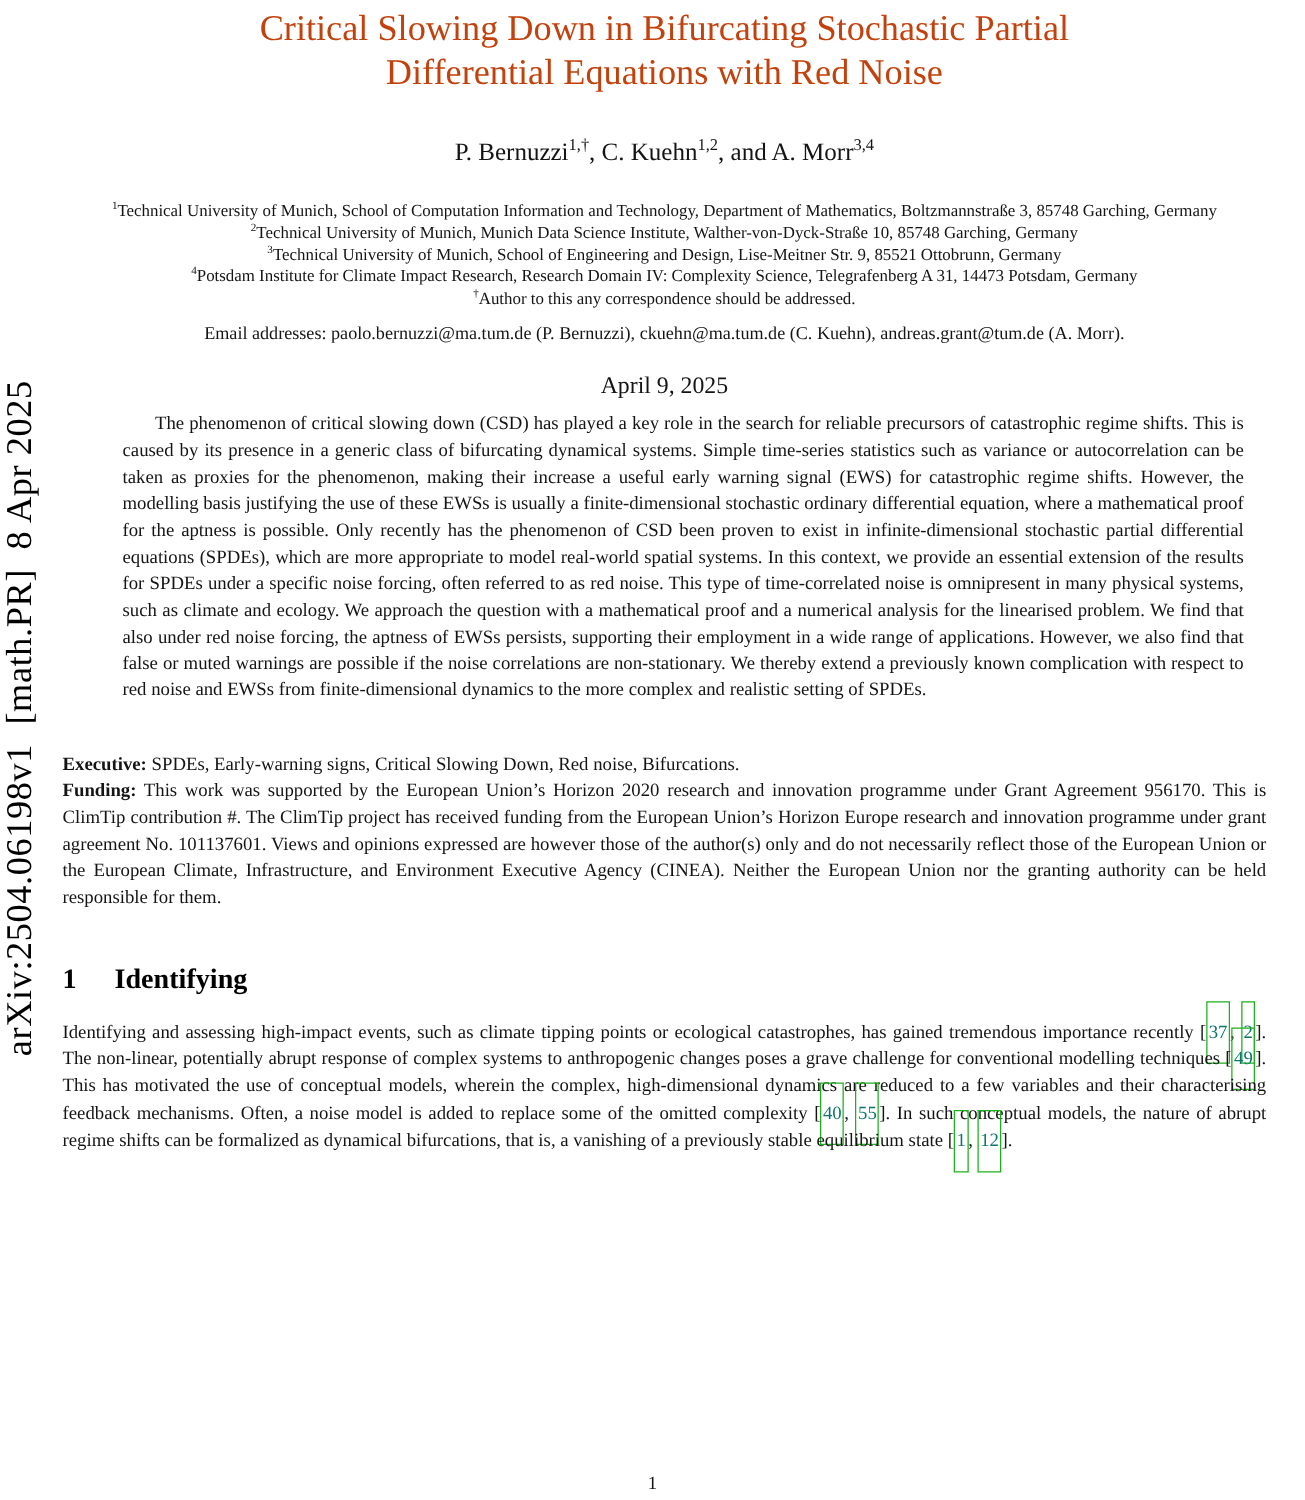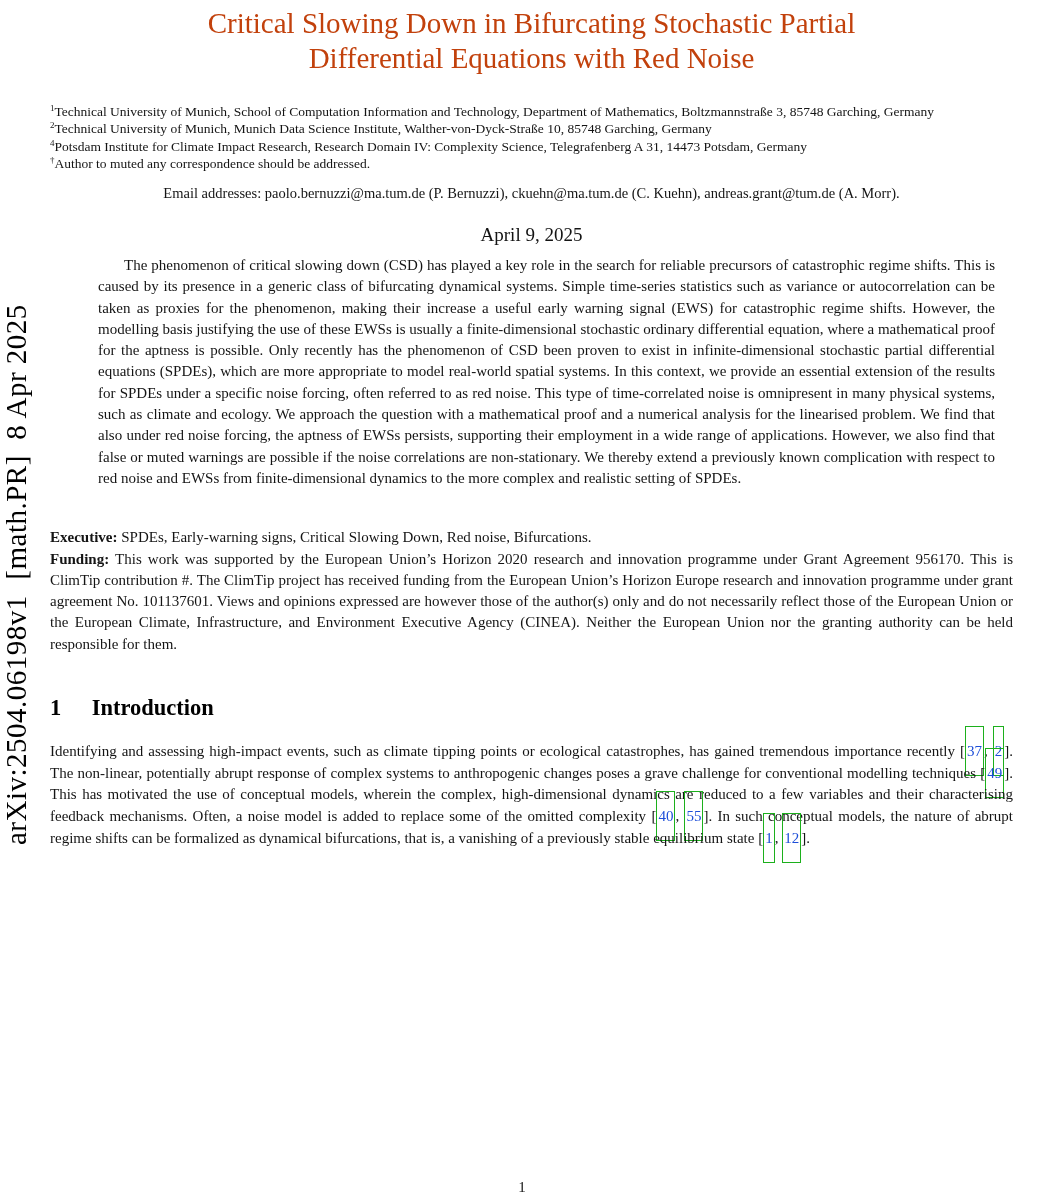--- a/index.html
+++ b/index.html
@@ -38,20 +38,21 @@
   .authors {
     margin-top: 34px;
     font-size: 20px;
     text-align: center;
   }
   sup { font-size: 66%; line-height: 0; }
   .affiliations {
     margin-top: 26px;
     font-size: 13.5px;
     line-height: 1.3;
+    text-align: center;
   }
   .affiliation-line { margin: 0; }
   .emails {
     margin-top: 12px;
     font-size: 14.5px;
     text-align: center;
   }
   .date {
     margin-top: 22px;
     font-size: 19px;
@@ -87,21 +88,21 @@
   .section-number { margin-right: 1.35em; }
   .intro-paragraph {
     margin-top: 20px;
     font-size: 15px;
     line-height: 1.45;
     text-align: justify;
   }
   .cite {
     border: 1.5px solid #1cb01c;
     padding: 16px 1px;
-    color: #1d4ed8;
+    color: #0f766e;
     cursor: pointer;
   }
   .page-number {
     position: absolute;
     bottom: 4px;
     left: 0;
     width: 100%;
     text-align: center;
     font-size: 15px;
   }
@@ -113,42 +114,46 @@
 
   <div class="arxiv-strip">arXiv:2504.06198v1  [math.PR]  8 Apr 2025</div>
 
   <div class="content">
 
     <h1 class="title">
       <span>Critical Slowing Down in Bifurcating Stochastic Partial</span><br>
       <span>Differential Equations with Red Noise</span>
     </h1>
 
+    <div class="authors">
+      <span><span>P. Bernuzzi</span><sup>1,†</sup></span><span><span>, C. Kuehn</span><sup>1,2</sup></span><span><span>, and A. Morr</span><sup>3,4</sup></span>
+    </div>
 
     <div class="affiliations">
       <p class="affiliation-line"><sup>1</sup><span>Technical University of Munich, School of Computation Information and Technology, Department of Mathematics, Boltzmannstraße 3, 85748 Garching, Germany</span></p>
       <p class="affiliation-line"><sup>2</sup><span>Technical University of Munich, Munich Data Science Institute, Walther-von-Dyck-Straße 10, 85748 Garching, Germany</span></p>
+      <p class="affiliation-line"><sup>3</sup><span>Technical University of Munich, School of Engineering and Design, Lise-Meitner Str. 9, 85521 Ottobrunn, Germany</span></p>
       <p class="affiliation-line"><sup>4</sup><span>Potsdam Institute for Climate Impact Research, Research Domain IV: Complexity Science, Telegrafenberg A 31, 14473 Potsdam, Germany</span></p>
-      <p class="affiliation-line"><sup>†</sup><span>Author to muted any correspondence should be addressed.</span></p>
+      <p class="affiliation-line"><sup>†</sup><span>Author to this any correspondence should be addressed.</span></p>
     </div>
 
     <div class="emails">Email addresses: paolo.bernuzzi@ma.tum.de (P. Bernuzzi), ckuehn@ma.tum.de (C. Kuehn), andreas.grant@tum.de (A. Morr).</div>
 
     <div class="date">April 9, 2025</div>
 
 
     <p class="abstract-text">The phenomenon of critical slowing down (CSD) has played a key role in the search for reliable precursors of catastrophic regime shifts. This is caused by its presence in a generic class of bifurcating dynamical systems. Simple time-series statistics such as variance or autocorrelation can be taken as proxies for the phenomenon, making their increase a useful early warning signal (EWS) for catastrophic regime shifts. However, the modelling basis justifying the use of these EWSs is usually a finite-dimensional stochastic ordinary differential equation, where a mathematical proof for the aptness is possible. Only recently has the phenomenon of CSD been proven to exist in infinite-dimensional stochastic partial differential equations (SPDEs), which are more appropriate to model real-world spatial systems. In this context, we provide an essential extension of the results for SPDEs under a specific noise forcing, often referred to as red noise. This type of time-correlated noise is omnipresent in many physical systems, such as climate and ecology. We approach the question with a mathematical proof and a numerical analysis for the linearised problem. We find that also under red noise forcing, the aptness of EWSs persists, supporting their employment in a wide range of applications. However, we also find that false or muted warnings are possible if the noise correlations are non-stationary. We thereby extend a previously known complication with respect to red noise and EWSs from finite-dimensional dynamics to the more complex and realistic setting of SPDEs.</p>
 
     <div class="meta-block">
       <p><span class="meta-label">Executive:</span><span> SPDEs, Early-warning signs, Critical Slowing Down, Red noise, Bifurcations.</span></p>
       <p><span class="meta-label">Funding:</span><span> This work was supported by the European Union’s Horizon 2020 research and innovation programme under Grant Agreement 956170. This is ClimTip contribution #. The ClimTip project has received funding from the European Union’s Horizon Europe research and innovation programme under grant agreement No. 101137601. Views and opinions expressed are however those of the author(s) only and do not necessarily reflect those of the European Union or the European Climate, Infrastructure, and Environment Executive Agency (CINEA). Neither the European Union nor the granting authority can be held responsible for them.</span></p>
     </div>
 
     <h2 class="section-heading">
-      <span class="section-number">1</span><span>Introduction</span>
+      <span class="section-number">1</span><span>Identifying</span>
     </h2>
 
     <p class="intro-paragraph"><span>Identifying and assessing high-impact events, such as climate tipping points or ecological catastrophes, has gained tremendous importance recently [</span><span class="cite">37</span><span>, </span><span class="cite">2</span><span>]. The non-linear, potentially abrupt response of complex systems to anthropogenic changes poses a grave challenge for conventional modelling techniques [</span><span class="cite">49</span><span>]. This has motivated the use of conceptual models, wherein the complex, high-dimensional dynamics are reduced to a few variables and their characterising feedback mechanisms. Often, a noise model is added to replace some of the omitted complexity [</span><span class="cite">40</span><span>, </span><span class="cite">55</span><span>]. In such conceptual models, the nature of abrupt regime shifts can be formalized as dynamical bifurcations, that is, a vanishing of a previously stable equilibrium state [</span><span class="cite">1</span><span>, </span><span class="cite">12</span><span>].</span></p>
 
   </div>
 
   <div class="page-number">1</div>
 
 </div>
 

